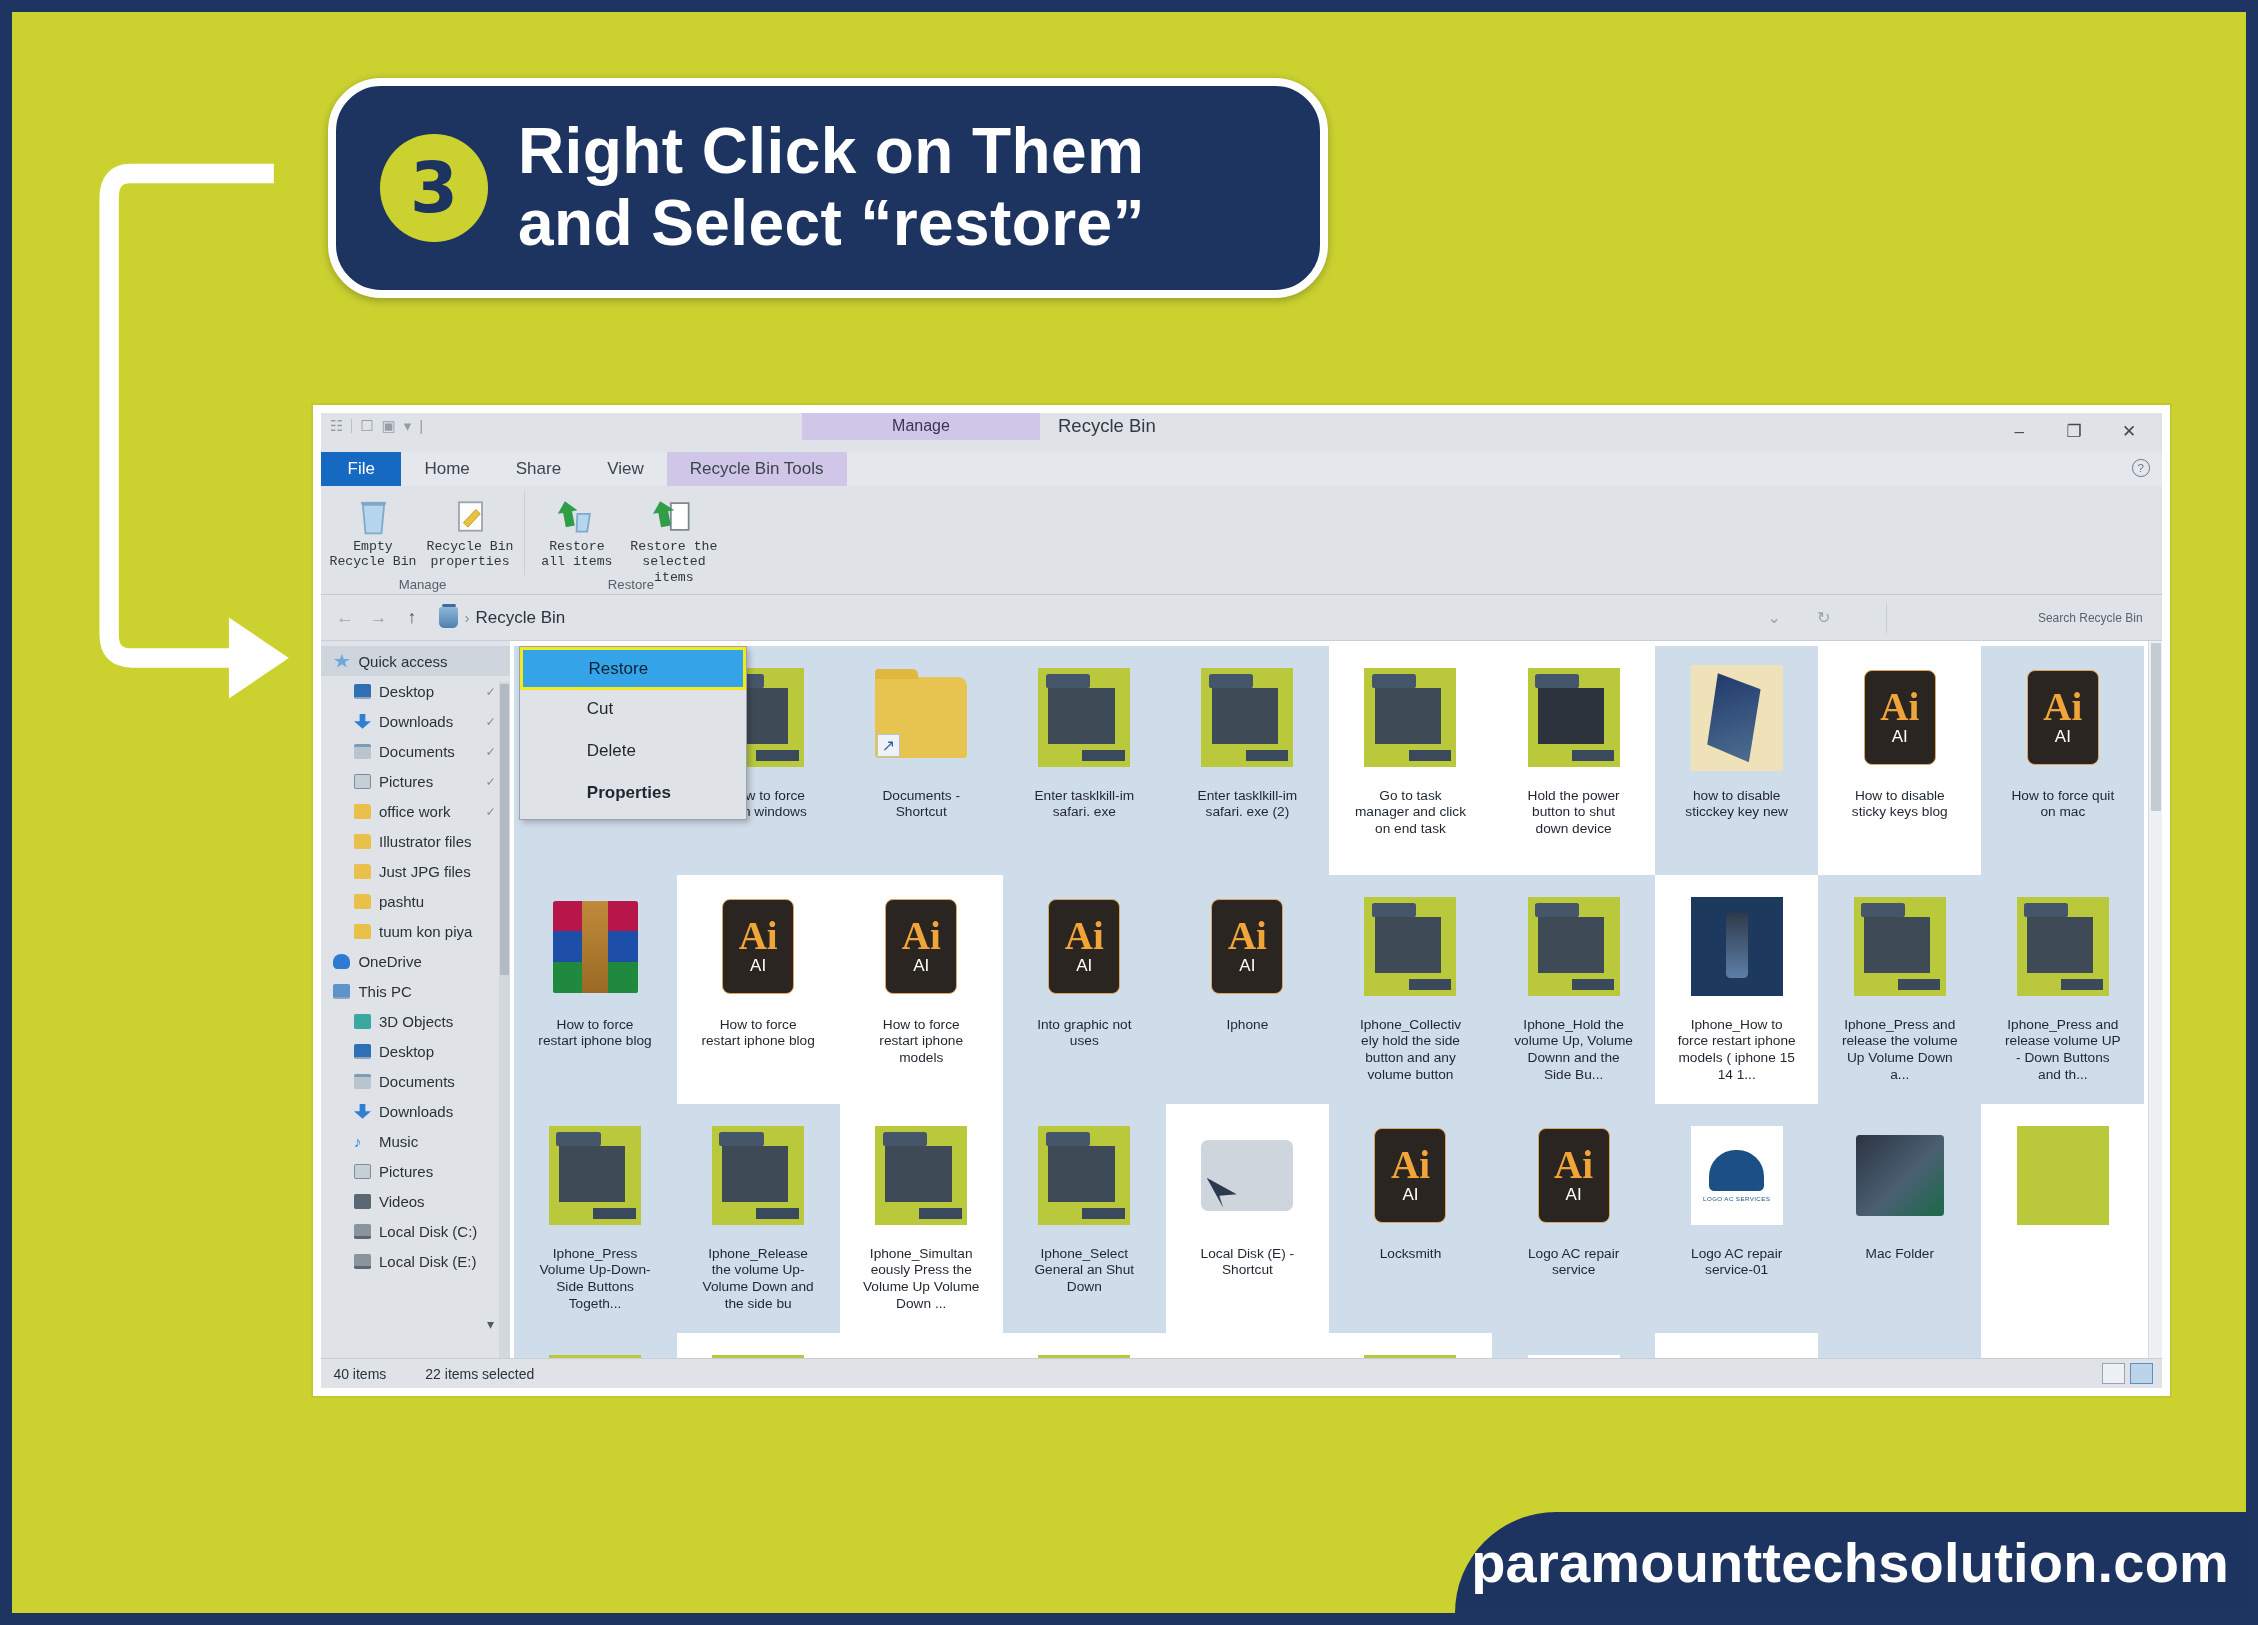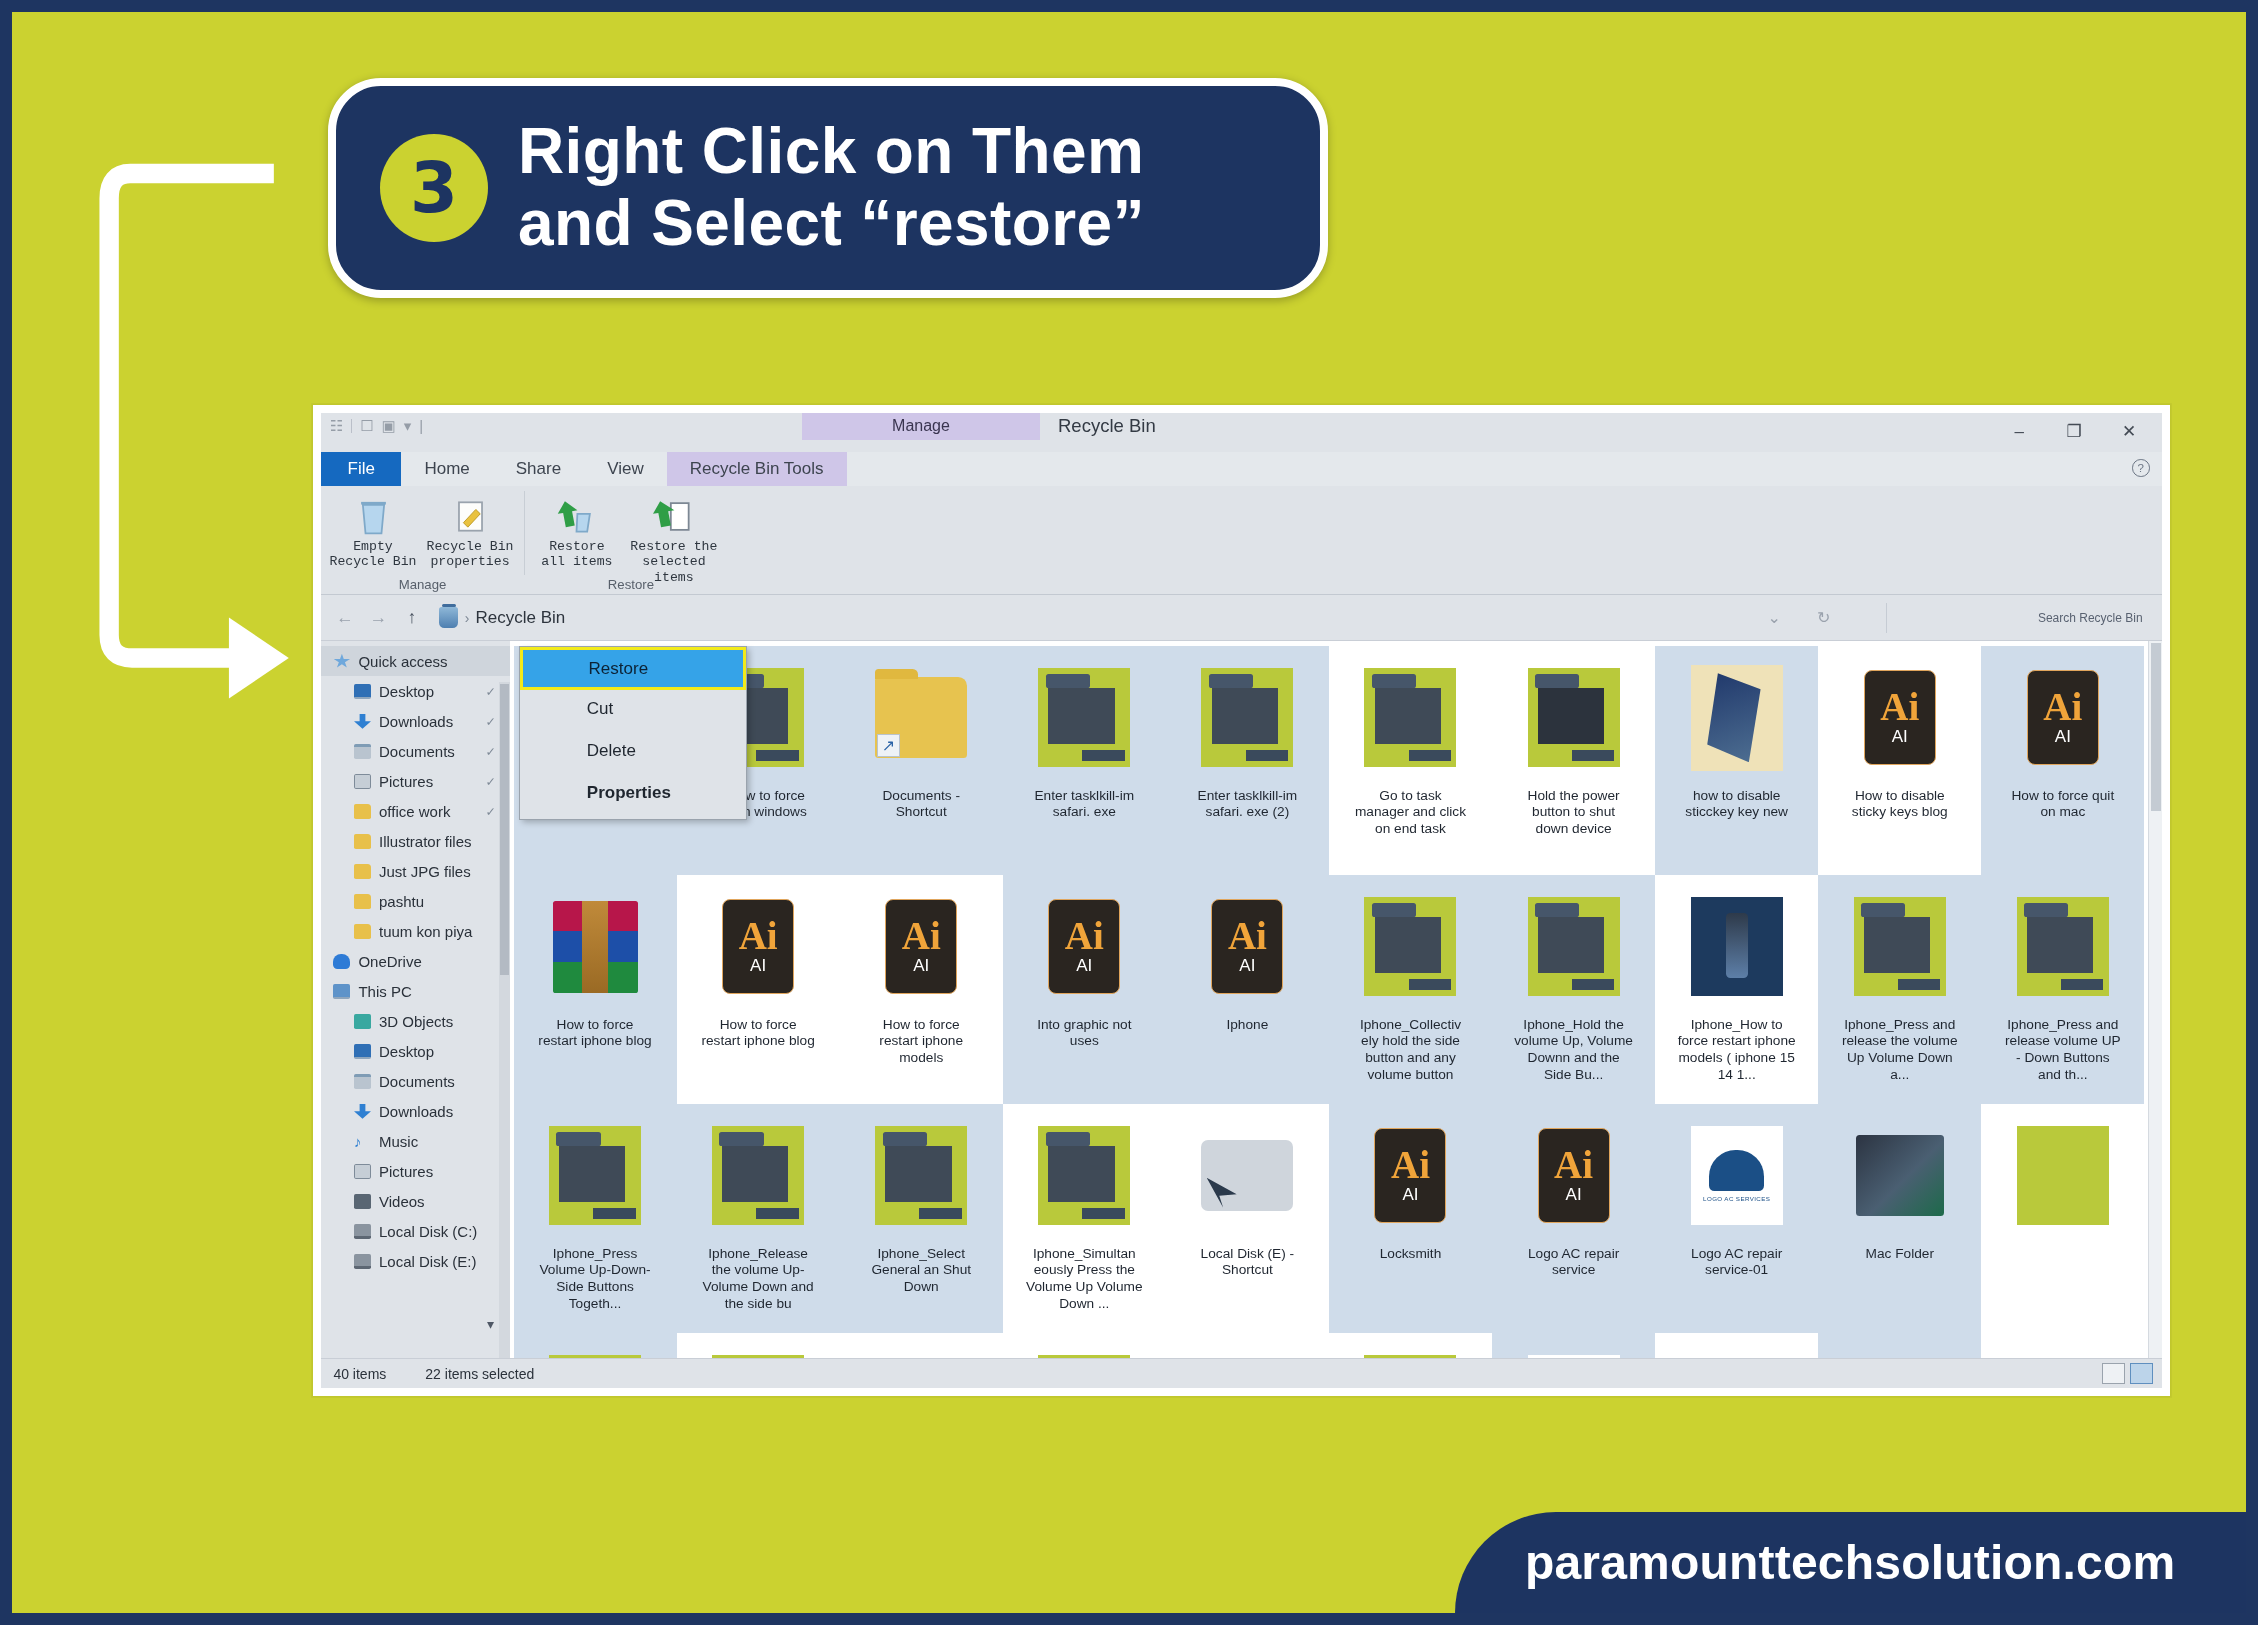--- a/index.html
+++ b/index.html
@@ -357,21 +357,21 @@
   
   .footer {
     position: absolute; right: 12.4px; bottom: 12.4px;
     width: 791px; height: 101px;
     background: #1d3461;
     border-top-left-radius: 106px;
     display: flex; align-items: center; justify-content: center;
     z-index: 40;
   }
   .footer-text {
-    color: #ffffff; font-size: 48px; font-weight: 700; letter-spacing: 0.2px;
+    color: #ffffff; font-size: 56px; font-weight: 700; letter-spacing: 0.2px;
   }
 </style>
 </head>
 <body>
 
 <div class="banner">
   <div class="step-badge">3</div>
   <div class="banner-text">
     <div>Right Click on Them</div>
     <div>and Select “restore”</div>
@@ -780,39 +780,39 @@
           <div class="tile sel">
             <div class="thumb">
               <div class="photo">
                 <div class="bar"></div>
                 <div class="scr"></div>
                 <div class="bar2"></div>
               </div>
             </div>
             <div class="tile-label">Iphone_Release the volume Up-Volume Down and the side bu</div>
           </div>
+          <div class="tile">
+            <div class="thumb">
+              <div class="photo">
+                <div class="bar"></div>
+                <div class="scr"></div>
+                <div class="bar2"></div>
+              </div>
+            </div>
+            <div class="tile-label">Iphone_Simultan eously Press the Volume Up Volume Down ...</div>
+          </div>
           <div class="tile sel">
             <div class="thumb">
               <div class="photo">
                 <div class="bar"></div>
                 <div class="scr"></div>
                 <div class="bar2"></div>
               </div>
             </div>
             <div class="tile-label">Iphone_Select General an Shut Down</div>
-          </div>
-          <div class="tile">
-            <div class="thumb">
-              <div class="photo">
-                <div class="bar"></div>
-                <div class="scr"></div>
-                <div class="bar2"></div>
-              </div>
-            </div>
-            <div class="tile-label">Iphone_Simultan eously Press the Volume Up Volume Down ...</div>
           </div>
           <div class="tile">
             <div class="thumb">
               <div class="disk-sc"></div>
             </div>
             <div class="tile-label">Local Disk (E) - Shortcut</div>
           </div>
           <div class="tile sel">
             <div class="thumb">
               <div class="ai-icon">

